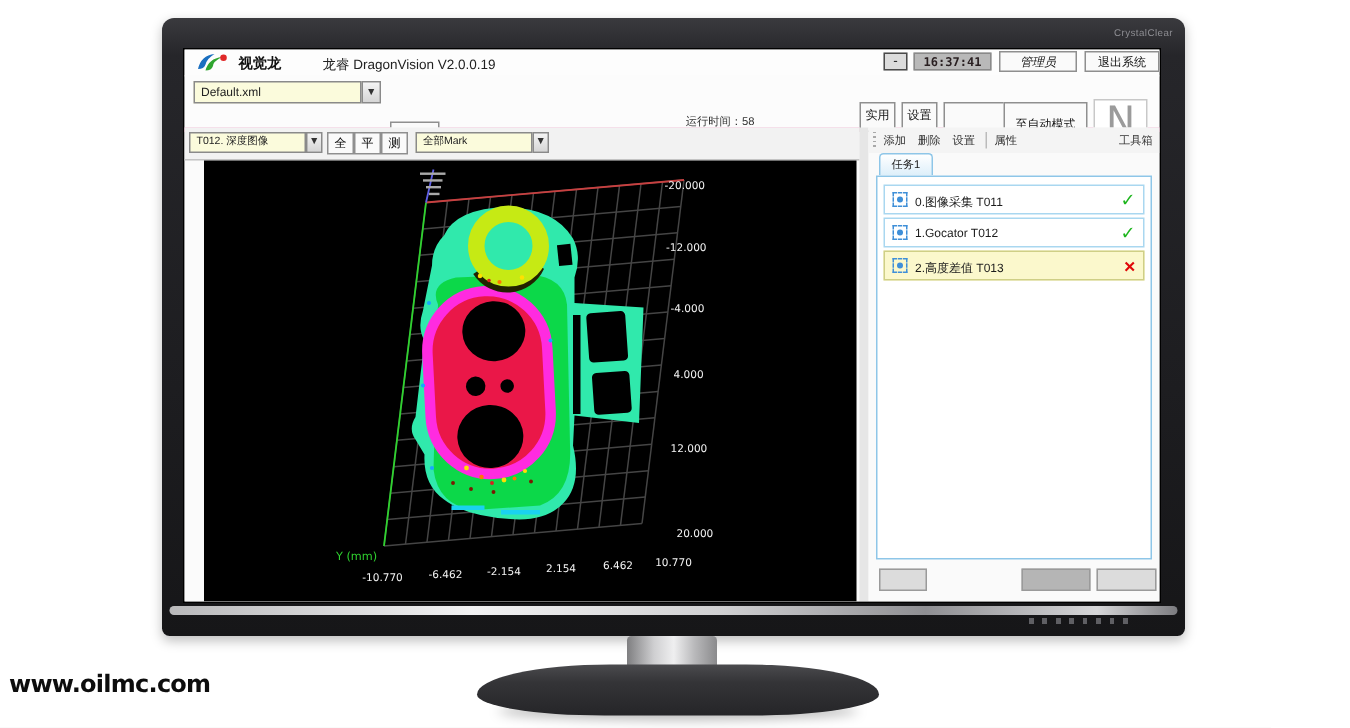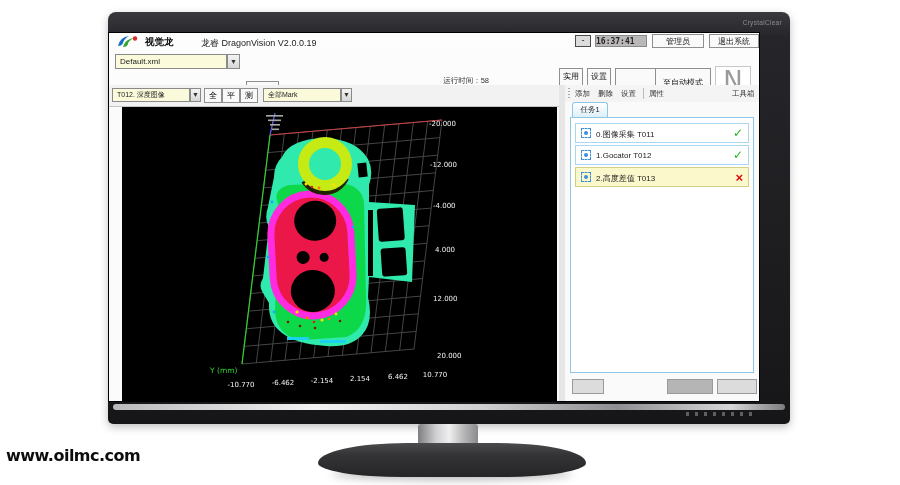--- a/index.html
+++ b/index.html
@@ -5,21 +5,21 @@
   html,body{margin:0;padding:0;}
   body{width:900px;height:485px;background:#ffffff;position:relative;overflow:hidden;
        font-family:"Liberation Sans","DejaVu Sans",sans-serif;}
   .abs{position:absolute;}
 
   
   .monitor{left:108px;top:12px;width:682px;height:412px;background:#232326;
            border-radius:8px 8px 5px 5px;box-shadow:0 3px 8px rgba(0,0,0,.25);
            background:linear-gradient(180deg,#3a3a3e 0%,#26262a 6%,#1d1d20 60%,#161618 100%);}
   .crystal{right:8px;top:7px;font-size:6.5px;color:#8d8d92;letter-spacing:.3px;}
-  .screen{left:0;top:20px;width:650px;height:368px;background:#f4f4f4;border:1px solid #000;
+  .screen{left:14px;top:20px;width:650px;height:368px;background:#f4f4f4;border:1px solid #000;
           box-sizing:content-box;overflow:hidden;}
   .chrome-strip{left:5px;top:392px;width:672px;height:6px;border-radius:3px;
           background:linear-gradient(90deg,#b9b9bb,#f2f2f3 30%,#cfcfd1 55%,#8f8f93 75%,#d6d6d8 92%,#7c7c80);}
   .monitor-controls{left:578px;top:400px;width:72px;height:4px;opacity:.55;
           background:repeating-linear-gradient(90deg,#9a9aa0 0 3px,transparent 3px 9px);}
   .stand-neck{left:418px;top:424px;width:60px;height:34px;border-radius:3px 3px 10px 10px;
           background:linear-gradient(90deg,#7e7e80,#cfcfd1 30%,#efeff0 52%,#b9b9bb 75%,#8a8a8c);}
   .stand-base{left:318px;top:443px;width:268px;height:34px;
           background:linear-gradient(180deg,#4b4b4e 0%,#343437 35%,#252528 100%);
           border-radius:48% 48% 46% 46% / 85% 85% 60% 60%;}
@@ -29,23 +29,23 @@
           letter-spacing:-.5px;font-family:"DejaVu Sans","Liberation Sans",sans-serif;}
 
   
   .titlebar{left:0;top:0;width:650px;height:17px;background:#fdfdfd;border-bottom:1px solid #9a9a9a;}
   .brand{left:36px;top:3px;font-size:9.5px;font-weight:bold;color:#111;}
   .app-title{left:92px;top:4px;font-size:9px;color:#222;}
   .min-btn{left:466px;top:2px;width:16px;height:12px;background:#dcdcdc;border:1.5px solid #4a4a4a;
           font-size:9px;line-height:9px;text-align:center;color:#222;box-sizing:border-box;}
   .clock{left:486px;top:2px;width:52px;height:12px;background:#b9b9b9;border:1px solid #8a8a8a;
           font-family:"DejaVu Sans Mono","Liberation Mono",monospace;font-size:8px;font-weight:bold;
-          color:#2a2022;line-height:11px;box-sizing:border-box;}
+          color:#2a2022;text-align:center;line-height:11px;box-sizing:border-box;}
   .tb-btn{background:#fafafa;border:1px solid #8f8f8f;color:#111;text-align:center;box-sizing:border-box;}
-  .user-btn{left:543px;top:1px;width:52px;height:14px;font-size:8px;line-height:13px;}
+  .user-btn{left:543px;top:1px;width:52px;height:14px;font-size:8px;line-height:13px;font-style:italic;}
   .exit-btn{left:600px;top:1px;width:50px;height:14px;font-size:8px;line-height:13px;}
 
   .toolbar{left:0;top:17px;width:650px;height:35px;background:#fcfcfc;border-bottom:3px solid #ec4899;}
   .combo{background:#fbfbdc;border:1px solid #8a8a8a;font-size:8px;color:#222;line-height:13px;
          padding-left:4px;box-sizing:border-box;overflow:hidden;white-space:nowrap;}
   .combo-arrow{background:linear-gradient(#f4f4f4,#d6d6d6);border:1px solid #8a8a8a;text-align:center;
          font-size:7px;color:#333;box-sizing:border-box;}
   .file-combo{left:6px;top:4px;width:112px;height:15px;}
   .file-arrow{left:118px;top:4px;width:13px;height:15px;line-height:13px;}
   .save-btn{left:137px;top:3px;width:33px;height:17px;font-size:8px;line-height:15px;margin-top:28px;}

